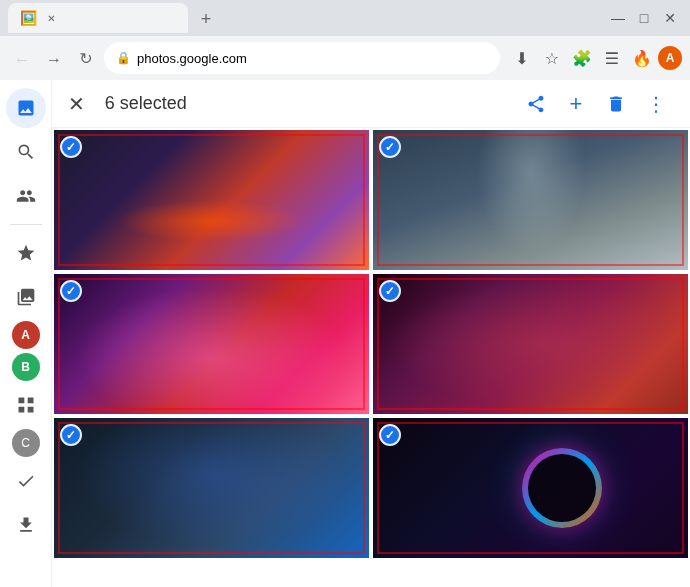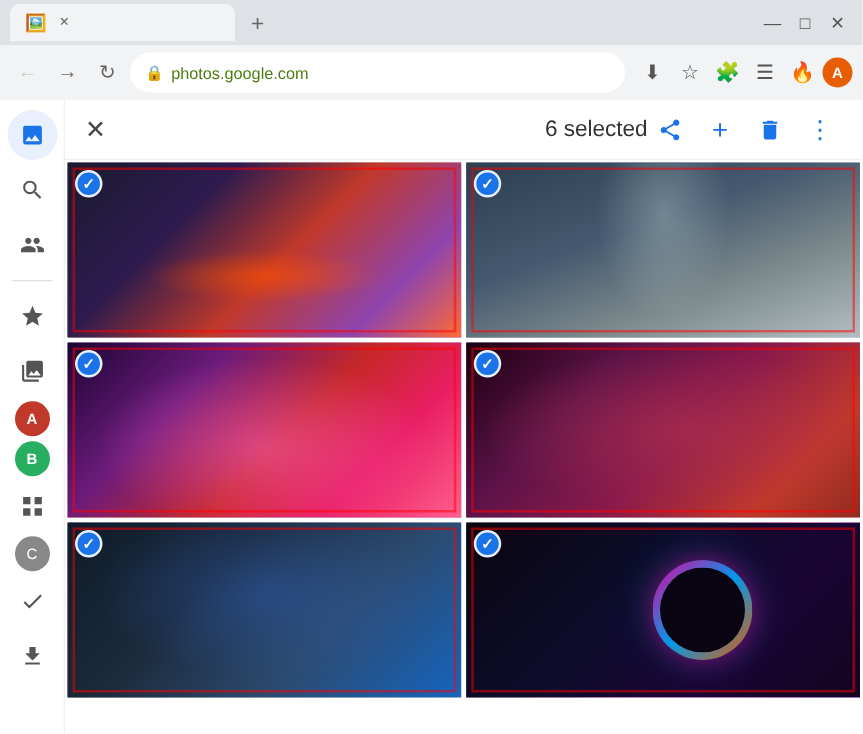--- a/index.html
+++ b/index.html
@@ -58,21 +58,21 @@
       align-items: center;
       background: white;
       border-radius: 20px;
       padding: 4px 12px;
       height: 32px;
       gap: 6px;
       font-size: 13px;
       color: #333;
     }
     .lock-icon { color: #555; font-size: 12px; }
-    .address-text { flex: 1; color: #4d7c0f; }
+    .address-text { flex: 1; color: #000000; }
     .browser-icons {
       display: flex; align-items: center; gap: 2px; margin-left: 4px;
     }
     .br-icon {
       width: 28px; height: 28px;
       display: flex; align-items: center; justify-content: center;
       border-radius: 50%;
       font-size: 16px;
       color: #555;
       cursor: pointer;
@@ -247,21 +247,21 @@
         <svg width="20" height="20" viewBox="0 0 24 24" fill="#555">
             <path d="M19 9h-4V3H9v6H5l7 7 7-7zM5 18v2h14v-2H5z"></path>
           </svg>
       </div>
     </div>
 
     <div style="flex:1; display:flex; flex-direction:column;">
 
       <div style="display:flex; align-items:center; padding:0 16px; height:48px; background:white; border-bottom:1px solid #f0f0f0;">
         <span style="font-size:20px; color:#444; cursor:pointer; margin-right:20px;">✕</span>
-        <span style="font-size:18px; color:#333; font-weight:400; flex:1;text-align:right;">6 selected</span>
+        <span style="font-size:18px; color:#333; font-weight:400; flex:1;">6 selected</span>
         <div style="display:flex; align-items:center; gap:4px;">
 
           <div style="width:36px; height:36px; display:flex; align-items:center; justify-content:center; border-radius:50%; cursor:pointer; color:#1a73e8;">
             <svg width="20" height="20" viewBox="0 0 24 24" fill="#1a73e8">
                 <path d="M18 16.08c-.76 0-1.44.3-1.96.77L8.91 12.7c.05-.23.09-.46.09-.7s-.04-.47-.09-.7l7.05-4.11c.54.5 1.25.81 2.04.81 1.66 0 3-1.34 3-3s-1.34-3-3-3-3 1.34-3 3c0 .24.04.47.09.7L8.04 9.81C7.5 9.31 6.79 9 6 9c-1.66 0-3 1.34-3 3s1.34 3 3 3c.79 0 1.5-.31 2.04-.81l7.12 4.16c-.05.21-.08.43-.08.65 0 1.61 1.31 2.92 2.92 2.92s2.92-1.31 2.92-2.92-1.31-2.92-2.92-2.92z"></path>
               </svg>
           </div>
 
           <div style="width:36px; height:36px; display:flex; align-items:center; justify-content:center; border-radius:50%; cursor:pointer; font-size:22px; color:#1a73e8;">+</div>
 

